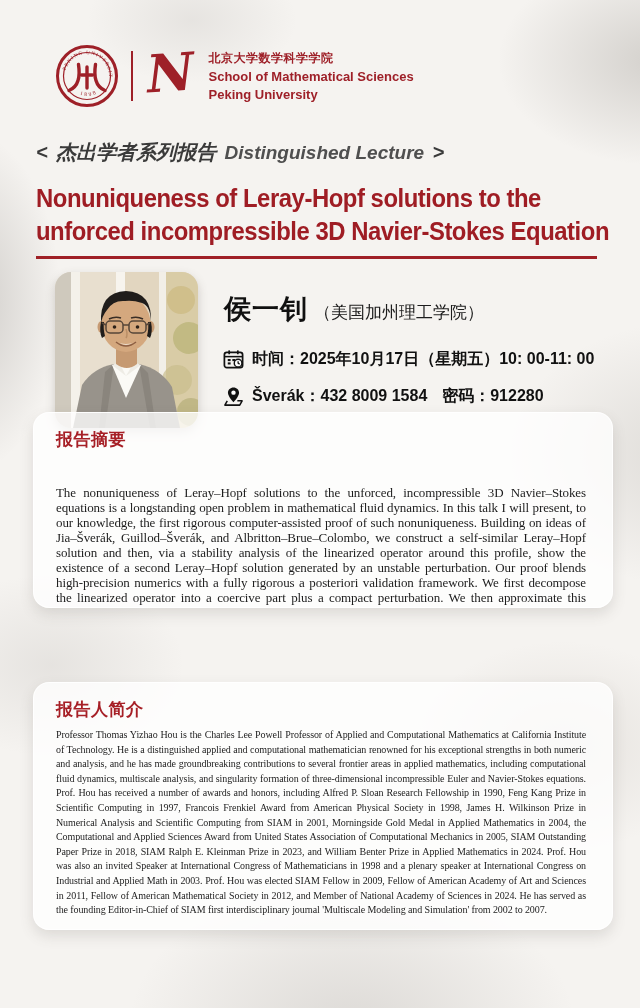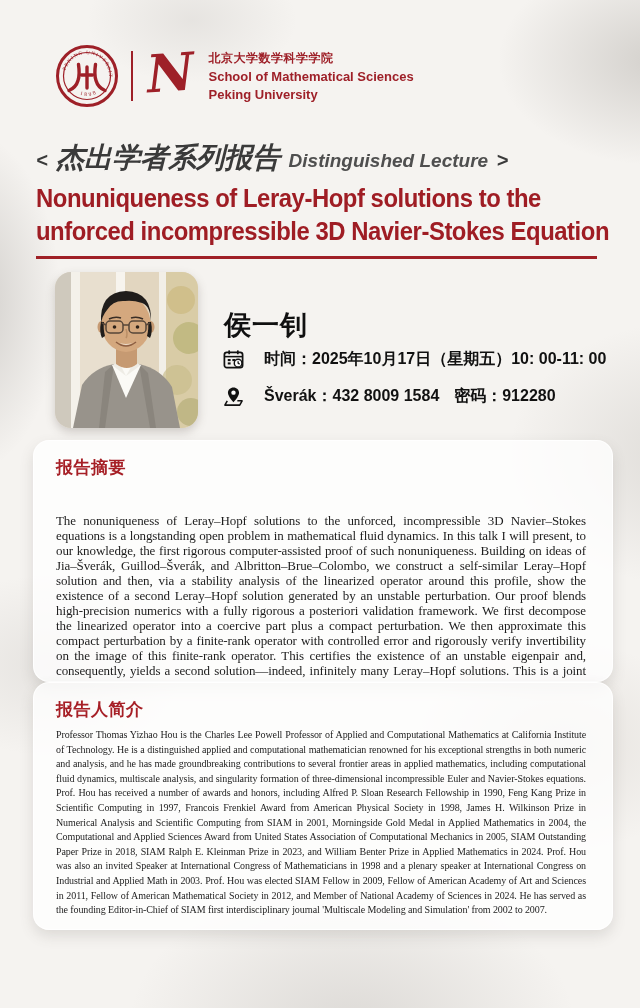--- a/index.html
+++ b/index.html
@@ -25,46 +25,46 @@
     font-family:"DejaVu Serif","Liberation Serif",serif;
     font-style:italic;font-weight:700;font-size:52px;line-height:52px;
     color:#9e2028;transform:rotate(-4deg);padding:0 2px 6px 2px;
   }
   .orgtext{color:#9e2028;font-weight:700;}
   .orgtext .cn{font-size:12px;line-height:19px;letter-spacing:.5px;}
   .orgtext .en{font-size:13px;line-height:18px;}
   
   .series{left:36px;top:139px;font-style:italic;white-space:nowrap;}
   .series .br{font-weight:700;color:#3a3a3a;font-size:20px;}
-  .series .cn{font-weight:700;color:#3a3a3a;font-size:28px;padding:0 4px;}
+  .series .cn{font-weight:700;color:#3a3a3a;font-size:20px;padding:0 4px;}
   .series .en{font-weight:700;color:#4f4f4f;font-size:19px;padding-right:4px;}
   
   .title{left:36px;top:182px;color:#9f1d24;font-weight:700;
     font-size:26.5px;line-height:33px;letter-spacing:-.5px;white-space:nowrap;}
   .title .tl{transform:scaleX(.9);transform-origin:left;}
   .rule{left:36px;top:256px;width:561px;height:3px;background:#9f2026;}
   
   .photo{left:55px;top:272px;width:143px;height:156px;border-radius:16px;overflow:hidden;
     box-shadow:0 4px 10px rgba(90,80,70,.25);}
   .photo svg{display:block;}
-  .namerow{left:224px;top:291px;display:flex;align-items:baseline;white-space:nowrap;margin-top:16px;}
+  .namerow{left:224px;top:291px;display:flex;align-items:baseline;white-space:nowrap;}
   .sname{font-size:27px;font-weight:700;color:#101010;letter-spacing:1px;}
   .saff{font-size:17px;font-weight:500;color:#1c1c1c;margin-left:6px;}
-  .inforow{display:flex;align-items:center;gap:19px;white-space:nowrap;text-align:center;}
+  .inforow{display:flex;align-items:center;gap:7px;white-space:nowrap;text-align:center;}
   .inforow .txt{font-size:16px;font-weight:700;color:#111;}
   .icon22{width:23px;height:23px;flex:0 0 auto;}
   
   .card{left:33px;width:580px;background:rgba(255,255,255,.78);
     border:1px solid rgba(255,255,255,.9);border-radius:16px;
     box-shadow:0 6px 14px rgba(95,88,80,.16);overflow:hidden;
     padding:15px 26px 0 22px;box-sizing:border-box;}
   .card h2{margin:0 0 7px 0;font-size:17px;font-weight:700;color:#a61f26;letter-spacing:.5px;}
   .card p{margin:0;font-family:"Liberation Serif","DejaVu Serif",serif;
     color:#1d1d1d;text-align:justify;}
-  .abstract-card{top:440px;height:242px;}
+  .abstract-card{top:412px;height:196px;}
   .abstract-card p{font-size:13px;line-height:15px;letter-spacing:-.1px;margin-top:34px;}
   .bio-card{top:682px;height:248px;}
   .bio-card p{font-size:10px;line-height:14.6px;letter-spacing:-.1px;}
 </style>
 </head>
 <body>
 
 <div class="poster">
 
   <div class="abs brandrow">
@@ -157,20 +157,21 @@
       <circle cx="82.5" cy="55" r="1.8" fill="#2c2119"></circle>
 
       <path d="M71,57 q2,6 0,9" stroke="#b98e66" stroke-width="1.5" fill="none"></path>
       <path d="M61,70 q10,8 20,0" stroke="#8d5f43" stroke-width="1.6" fill="none"></path>
       <path d="M64,70.5 q7,4.5 14,0 q-7,3 -14,0 Z" fill="#f4efe8"></path>
     </svg>
   </div>
 
   <div class="abs namerow">
     <span class="sname">侯一钊</span>
+    <span class="saff">（美国加州理工学院）</span>
   </div>
 
   <div class="abs inforow" style="left:222px;top:348px;">
     <svg class="icon22" viewBox="0 0 24 24">
       <rect x="2.5" y="4.5" width="19" height="16" rx="2.5" fill="none" stroke="#111" stroke-width="1.8"></rect>
       <line x1="7.5" y1="2.5" x2="7.5" y2="6.5" stroke="#111" stroke-width="1.8"></line>
       <line x1="16.5" y1="2.5" x2="16.5" y2="6.5" stroke="#111" stroke-width="1.8"></line>
       <line x1="3" y1="9" x2="21" y2="9" stroke="#111" stroke-width="1.6"></line>
       <rect x="6" y="11.5" width="3" height="2.2" fill="#111"></rect>
       <rect x="6" y="15" width="3" height="2.2" fill="#111"></rect>

